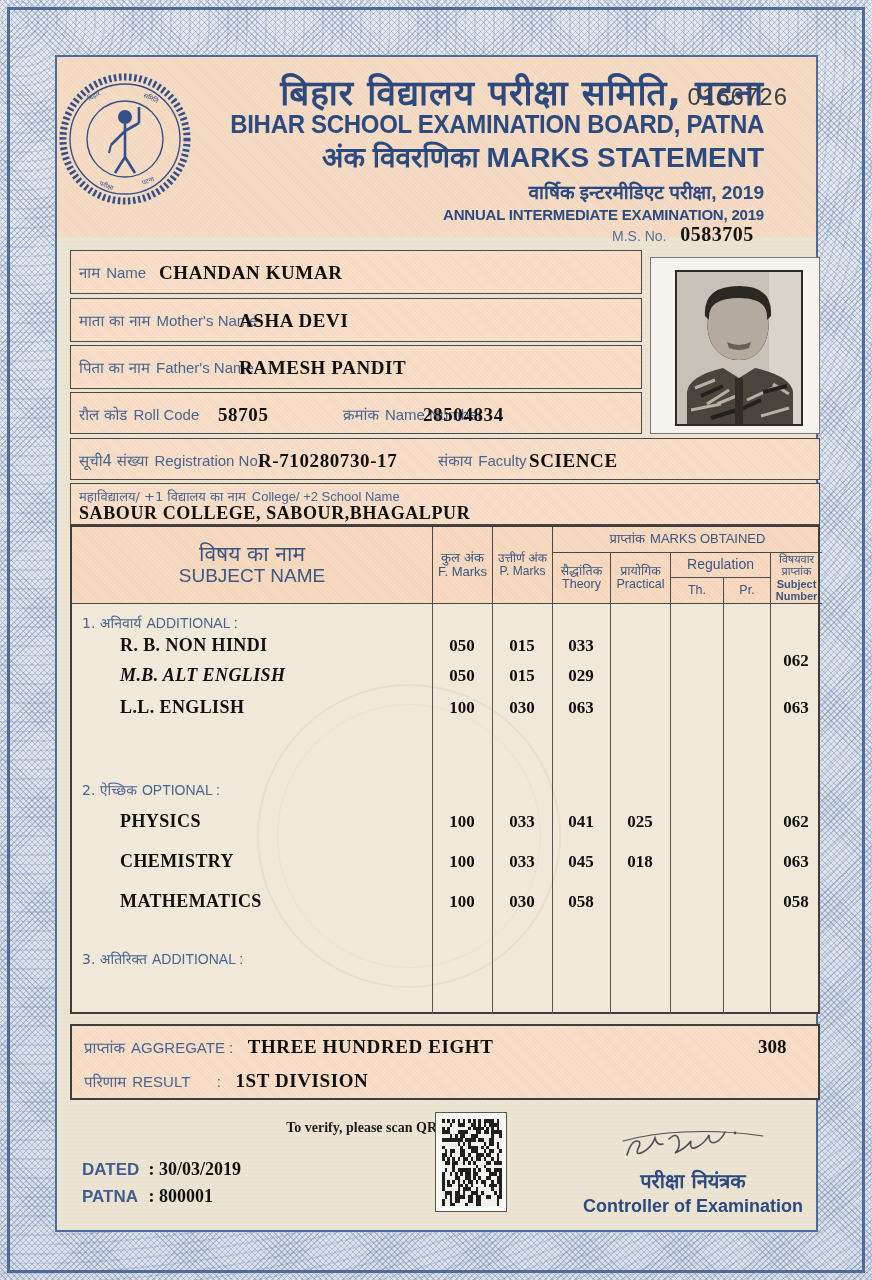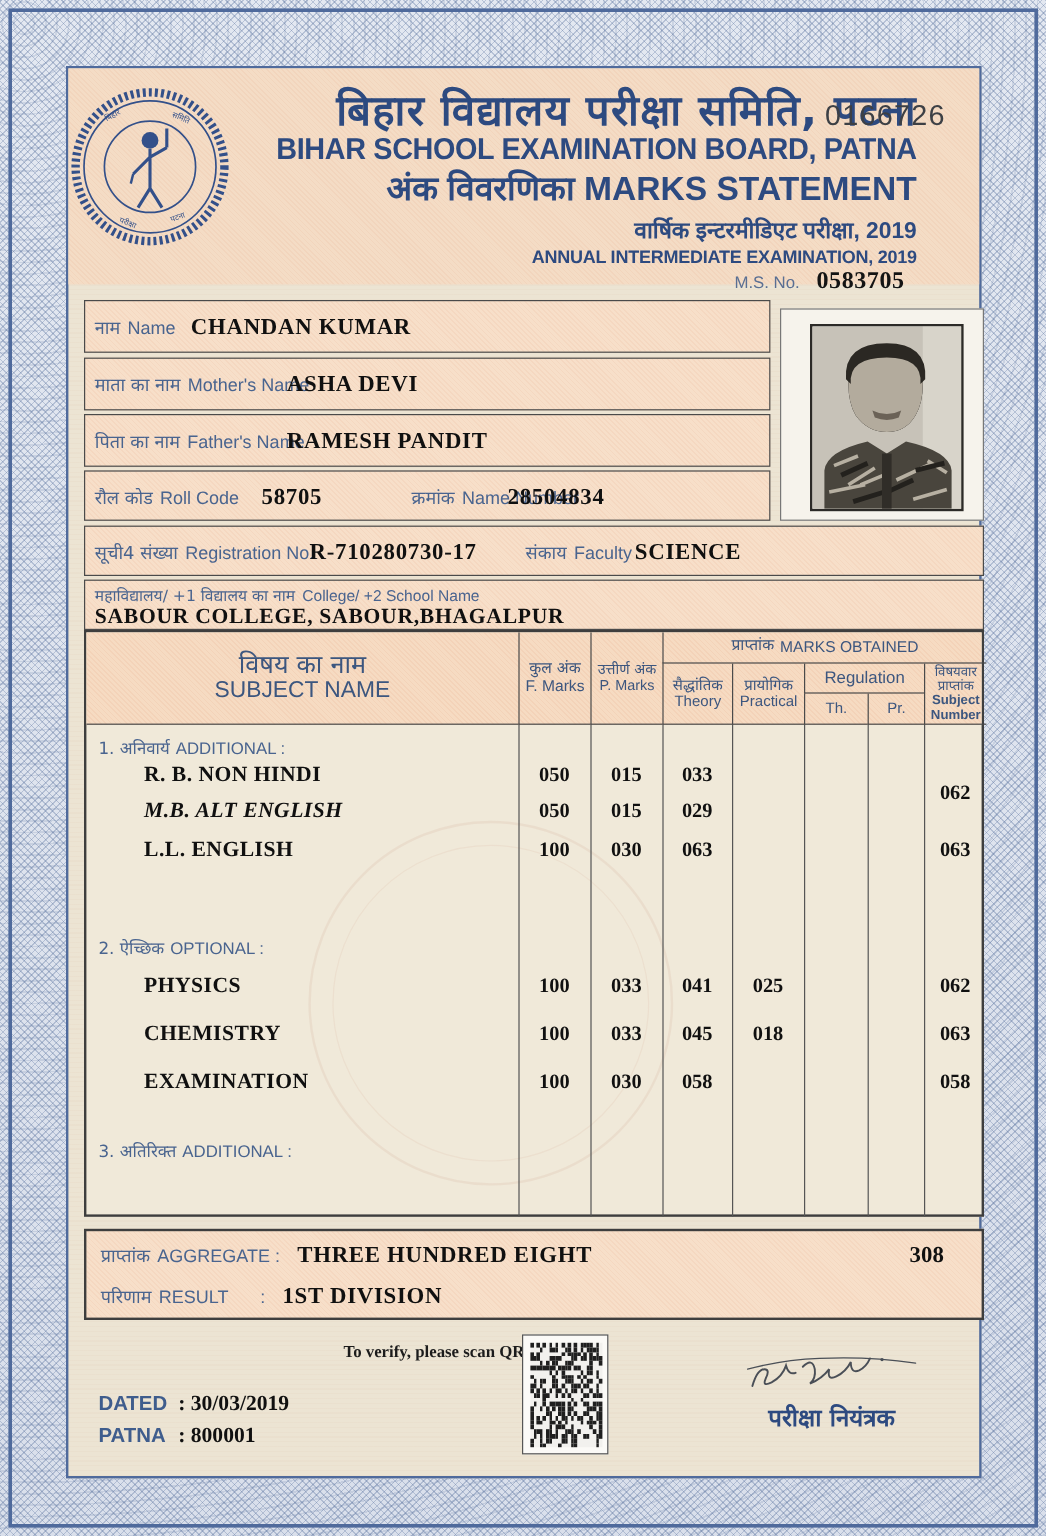--- a/index.html
+++ b/index.html
@@ -282,21 +282,21 @@
         <div>
           <span class="subj" style="top:247px;">CHEMISTRY</span>
           <span class="num" style="left:360px;top:248px;">100</span>
           <span class="num" style="left:420px;top:248px;">033</span>
           <span class="num" style="left:479px;top:248px;">045</span>
           <span class="num" style="left:538px;top:248px;">018</span>
           <span class="num" style="left:694px;top:248px;">063</span>
         </div>
 
         <div>
-          <span class="subj" style="top:287px;">EXAMINATION</span>
+          <span class="subj" style="top:287px;">MATHEMATICS</span>
           <span class="num" style="left:360px;top:288px;">100</span>
           <span class="num" style="left:420px;top:288px;">030</span>
           <span class="num" style="left:479px;top:288px;">058</span>
           <span class="num" style="left:694px;top:288px;">058</span>
         </div>
 
         <div class="sect" style="top:345px;">
           <span class="hi">3. अतिरिक्त</span><span>ADDITIONAL :</span>
         </div>
       </div>
@@ -589,15 +589,16 @@
         <svg width="160" height="42" viewBox="0 0 160 42">
           <g fill="none" stroke="#4a4f57" stroke-width="1.6" stroke-linecap="round">
             <path d="M14 30 q4-14 10-14 q5 0 1 8 q-3 7 5 3 q9-5 12-14 q2 8 8 6"></path>
             <path d="M56 14 q8-8 10 2 q1 8-4 12 q10-4 16-12 q-2 10 6 6 q8-4 12-12 q0 10 7 7 q6-3 9-10"></path>
             <path d="M10 16 q30-8 60-9 q40-2 80 4" stroke-width="1.1"></path>
             <circle cx="122" cy="8" r="1.4" fill="#4a4f57" stroke="none"></circle>
           </g>
         </svg>
       </div>
       <div class="chi">परीक्षा नियंत्रक</div>
+      <div class="cen">Controller of Examination</div>
     </div>
   </div>
 </div>
 
 </body></html>

